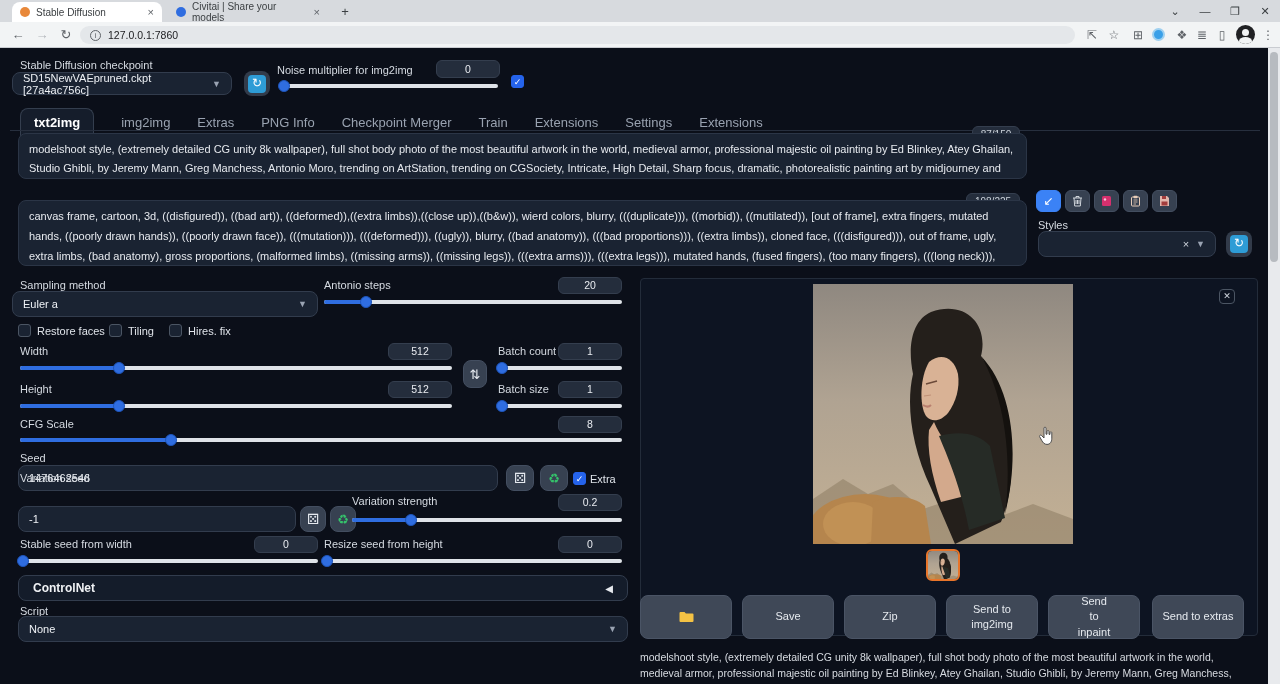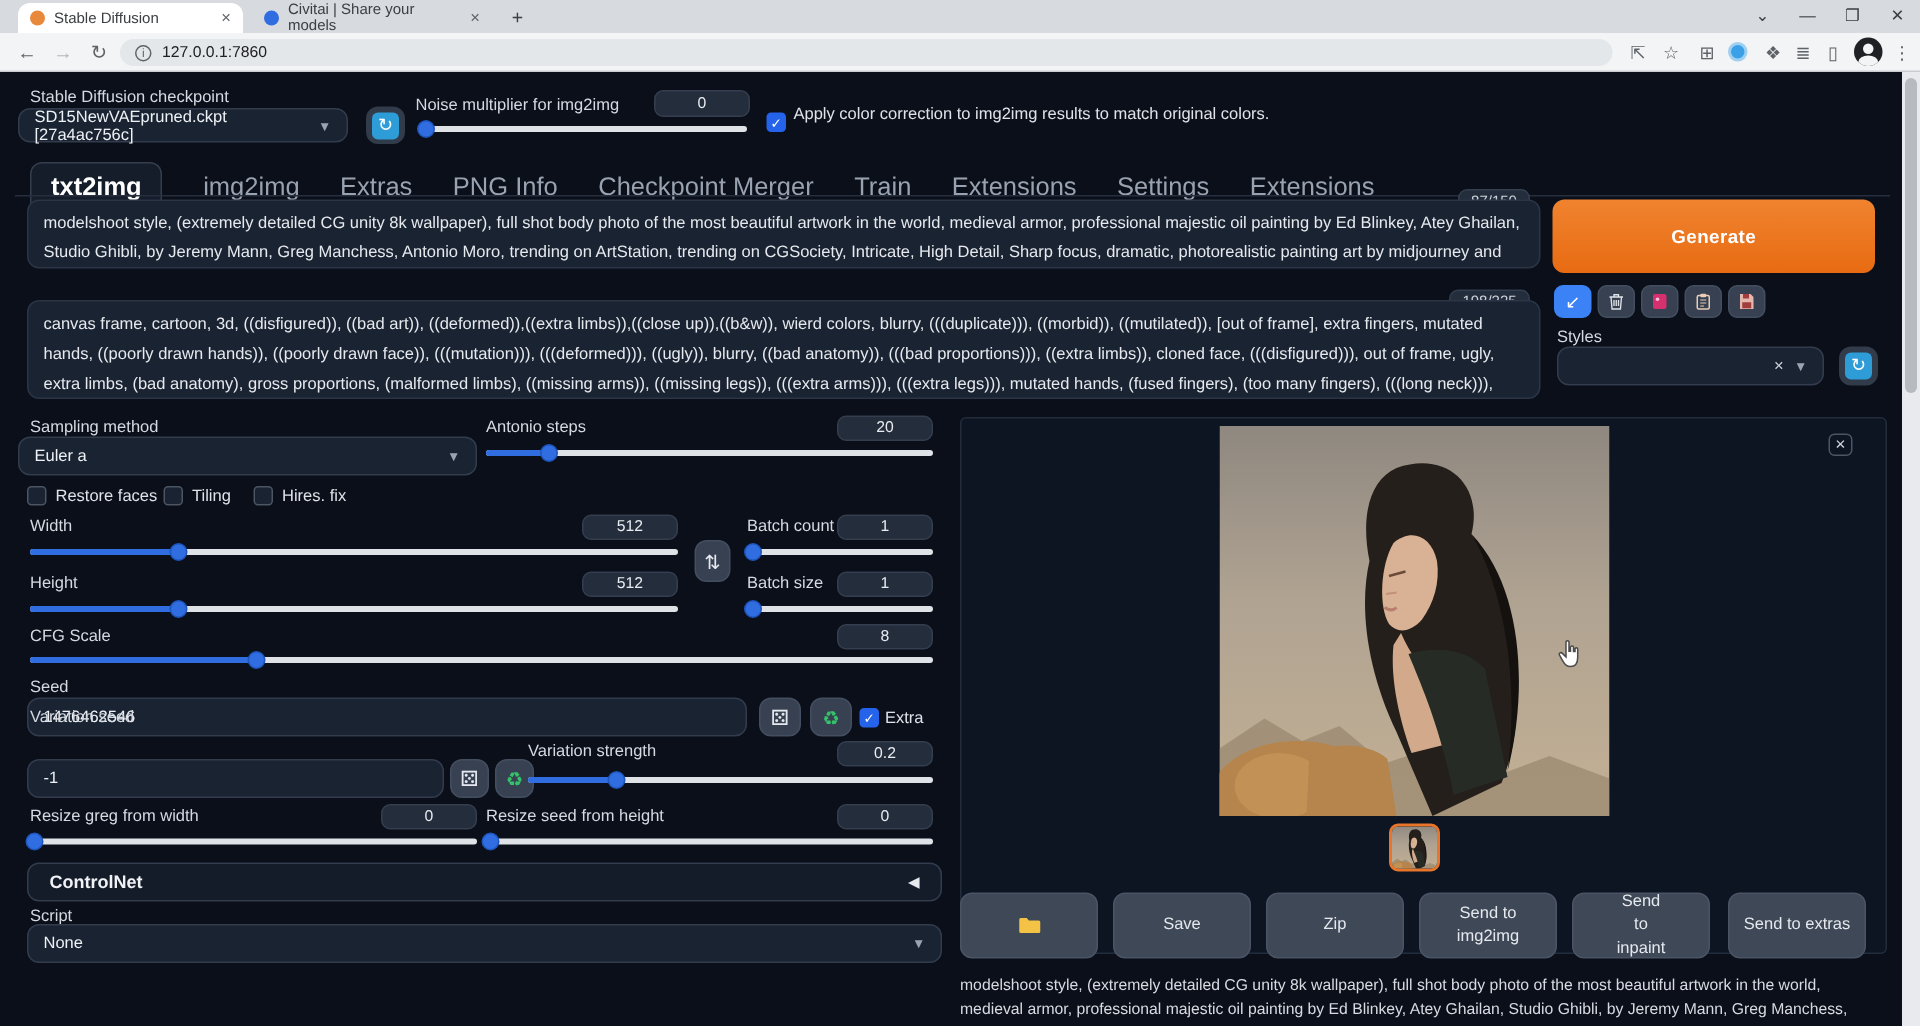--- a/index.html
+++ b/index.html
@@ -50,21 +50,21 @@
   .refresh-wrap { position:absolute; background:#323b4a; border-radius:8px; display:flex; align-items:center; justify-content:center; }
   .refresh-inner { width:18px; height:18px; background:#2e9cd6; border-radius:4px; color:#fff; font-size:12px;
     line-height:17px; text-align:center; }
   .txtbox { position:absolute; background:#1a2332; border:1px solid #2b3546; border-radius:8px; padding:6px 10px;
     font-size:11px; line-height:1.75; color:#e6e9ee; overflow:hidden; }
   .counter { position:absolute; background:#242d3c; border:1px solid #343e4e; border-radius:6px; font-size:10px;
     color:#cdd4dc; text-align:center; line-height:15px; }
 
   
   #navtabs { position:absolute; left:20px; top:60px; display:flex; gap:27px; align-items:flex-end; }
-  .ntab { font-size:17px; color:#99a2b0; padding:6px 0 7px; }
+  .ntab { font-size:13px; color:#99a2b0; padding:6px 0 7px; }
   .ntab.active { color:#fff; font-weight:bold; background:#151d2b; border:1px solid #343e4e; border-bottom:1px solid #151d2b;
     border-radius:8px 8px 0 0; padding:6px 13px 7px; margin-bottom:-1px; }
   #tabline { position:absolute; left:10px; top:82px; width:1250px; height:1px; background:#272f3e; }
 
   
   #generate { position:absolute; left:1035px; top:85px; width:215px; height:49px; border-radius:8px;
     background:linear-gradient(180deg,#f0832f,#e86b12); color:#fff; font-size:12.5px; font-weight:bold;
     display:flex; align-items:center; justify-content:center; letter-spacing:.3px; }
   .mini-btn { position:absolute; top:142px; width:25px; height:22px; border-radius:6px; background:#374151;
     border:1px solid #434e60; display:flex; align-items:center; justify-content:center; }
@@ -167,42 +167,40 @@
     </div>
 
     <div class="lbl" style="left:277px;top:16px">Noise multiplier for img2img</div>
     <div class="num-box" style="left:436px;top:12px;width:64px;height:18px;line-height:16px">0</div>
     <div class="slider" style="left:282px;top:36px;width:216px">
       <div class="fill" style="width:1%"></div>
         <div class="knob" style="left:1%"></div>
     </div>
 
     <div class="cb checked" style="left:511px;top:27px">✓</div>
-    <div class="cb-lbl" style="left:529px;top:21px;width:360px;line-height:1.35">Apply color correction to img2img results to match original colors.</div>
 
     <div id="navtabs">
       <div class="ntab active">txt2img</div>
       <div class="ntab">img2img</div>
       <div class="ntab">Extras</div>
       <div class="ntab">PNG Info</div>
       <div class="ntab">Checkpoint Merger</div>
       <div class="ntab">Train</div>
       <div class="ntab">Extensions</div>
       <div class="ntab">Settings</div>
       <div class="ntab">Extensions</div>
     </div>
     <div id="tabline"></div>
 
     <div class="counter" style="left:972px;top:78px;width:48px;height:16px">87/150</div>
     <div class="txtbox" style="left:18px;top:85px;width:1009px;height:46px">modelshoot style, (extremely detailed CG unity 8k wallpaper), full shot body photo of the most beautiful artwork in the world, medieval armor, professional majestic oil painting by Ed Blinkey, Atey Ghailan, Studio Ghibli, by Jeremy Mann, Greg Manchess, Antonio Moro, trending on ArtStation, trending on CGSociety, Intricate, High Detail, Sharp focus, dramatic, photorealistic painting art by midjourney and greg rutkowski</div>
 
     <div class="counter" style="left:966px;top:145px;width:54px;height:16px">198/225</div>
     <div class="txtbox" style="left:18px;top:152px;width:1009px;height:66px;line-height:1.8">canvas frame, cartoon, 3d, ((disfigured)), ((bad art)), ((deformed)),((extra limbs)),((close up)),((b&amp;w)), wierd colors, blurry, (((duplicate))), ((morbid)), ((mutilated)), [out of frame], extra fingers, mutated hands, ((poorly drawn hands)), ((poorly drawn face)), (((mutation))), (((deformed))), ((ugly)), blurry, ((bad anatomy)), (((bad proportions))), ((extra limbs)), cloned face, (((disfigured))), out of frame, ugly, extra limbs, (bad anatomy), gross proportions, (malformed limbs), ((missing arms)), ((missing legs)), (((extra arms))), (((extra legs))), mutated hands, (fused fingers), (too many fingers), (((long neck))), Photoshop, video game, ugly, tiling, poorly drawn hands, poorly drawn feet, poorly drawn face, out of frame, mutation, mutated, extra limbs, extra legs, extra arms, disfigured, deformed, cross-eye, body out of frame, blurry, bad art, bad anatomy, 3d render</div>
 
-    <div id="generate">Generate</div>
     <div class="mini-btn" style="left:1036px;background:#3b82f6;border-color:#3b82f6">
       <span style="color:#fff;font-size:12px">↙</span>
     </div>
     <div class="mini-btn" style="left:1065px">
       <svg width="11" height="12" viewBox="0 0 11 12">
           <path d="M1 3h9M4 3V1.5h3V3M2 3l.7 8h5.6L9 3M4 5v4M5.5 5v4M7 5v4" stroke="#dfe3e9" stroke-width="0.9" fill="none"></path>
         </svg>
     </div>
     <div class="mini-btn" style="left:1094px">
       <svg width="11" height="12" viewBox="0 0 11 12">
@@ -314,21 +312,21 @@
     <div class="tool-btn" style="left:330px;top:458px;width:26px;height:26px">
       <span style="color:#35c26b;font-size:13px">♻</span>
     </div>
     <div class="lbl" style="left:352px;top:447px">Variation strength</div>
     <div class="num-box" style="left:558px;top:446px;width:64px;height:17px;line-height:15px">0.2</div>
     <div class="slider" style="left:352px;top:470px;width:270px">
       <div class="fill" style="width:22%"></div>
         <div class="knob" style="left:22%"></div>
     </div>
 
-    <div class="lbl" style="left:20px;top:490px">Resize greg from width</div>
+    <div class="lbl" style="left:20px;top:490px">Stable seed from width</div>
     <div class="num-box" style="left:254px;top:488px;width:64px;height:17px;line-height:15px">0</div>
     <div class="slider" style="left:20px;top:511px;width:298px">
       <div class="fill" style="width:1%"></div>
         <div class="knob" style="left:1%"></div>
     </div>
     <div class="lbl" style="left:324px;top:490px">Resize seed from height</div>
     <div class="num-box" style="left:558px;top:488px;width:64px;height:17px;line-height:15px">0</div>
     <div class="slider" style="left:324px;top:511px;width:298px">
       <div class="fill" style="width:1%"></div>
         <div class="knob" style="left:1%"></div>

